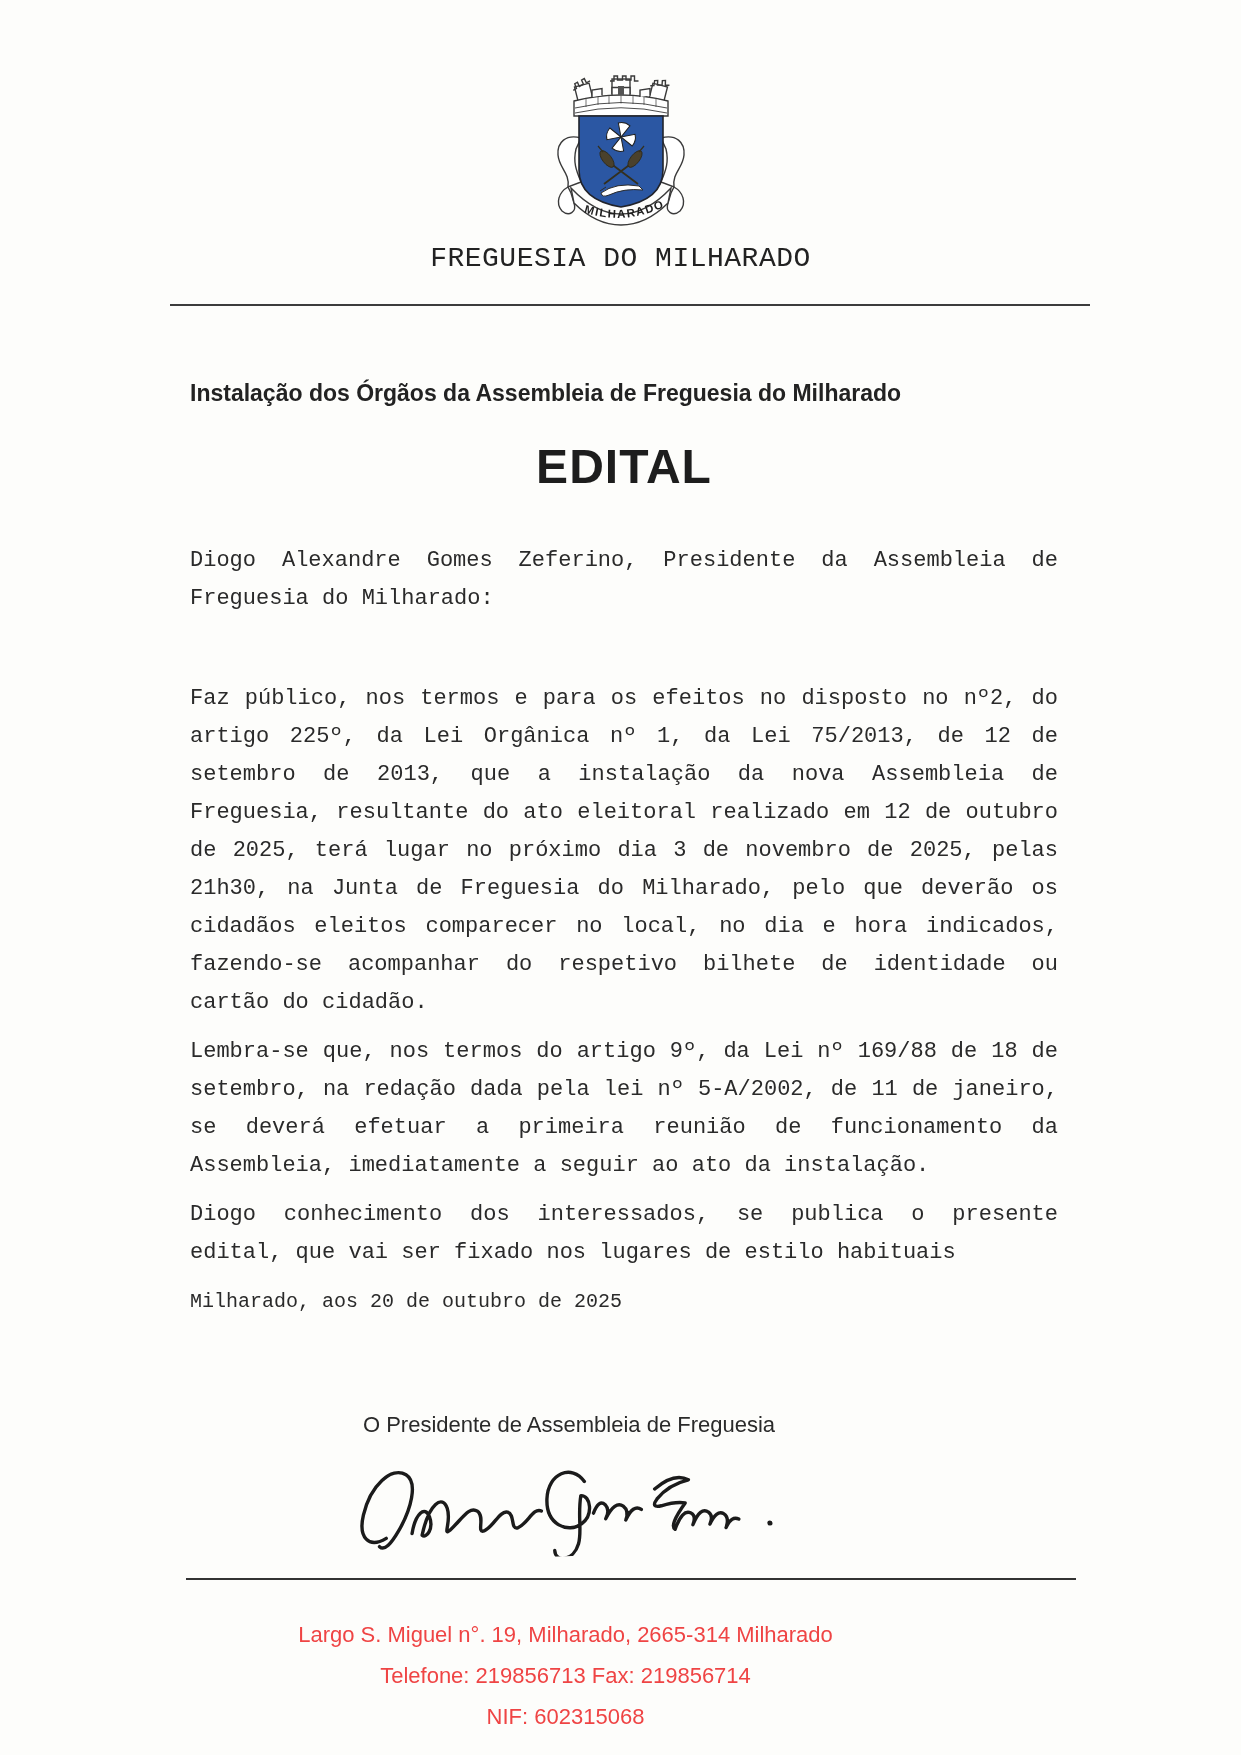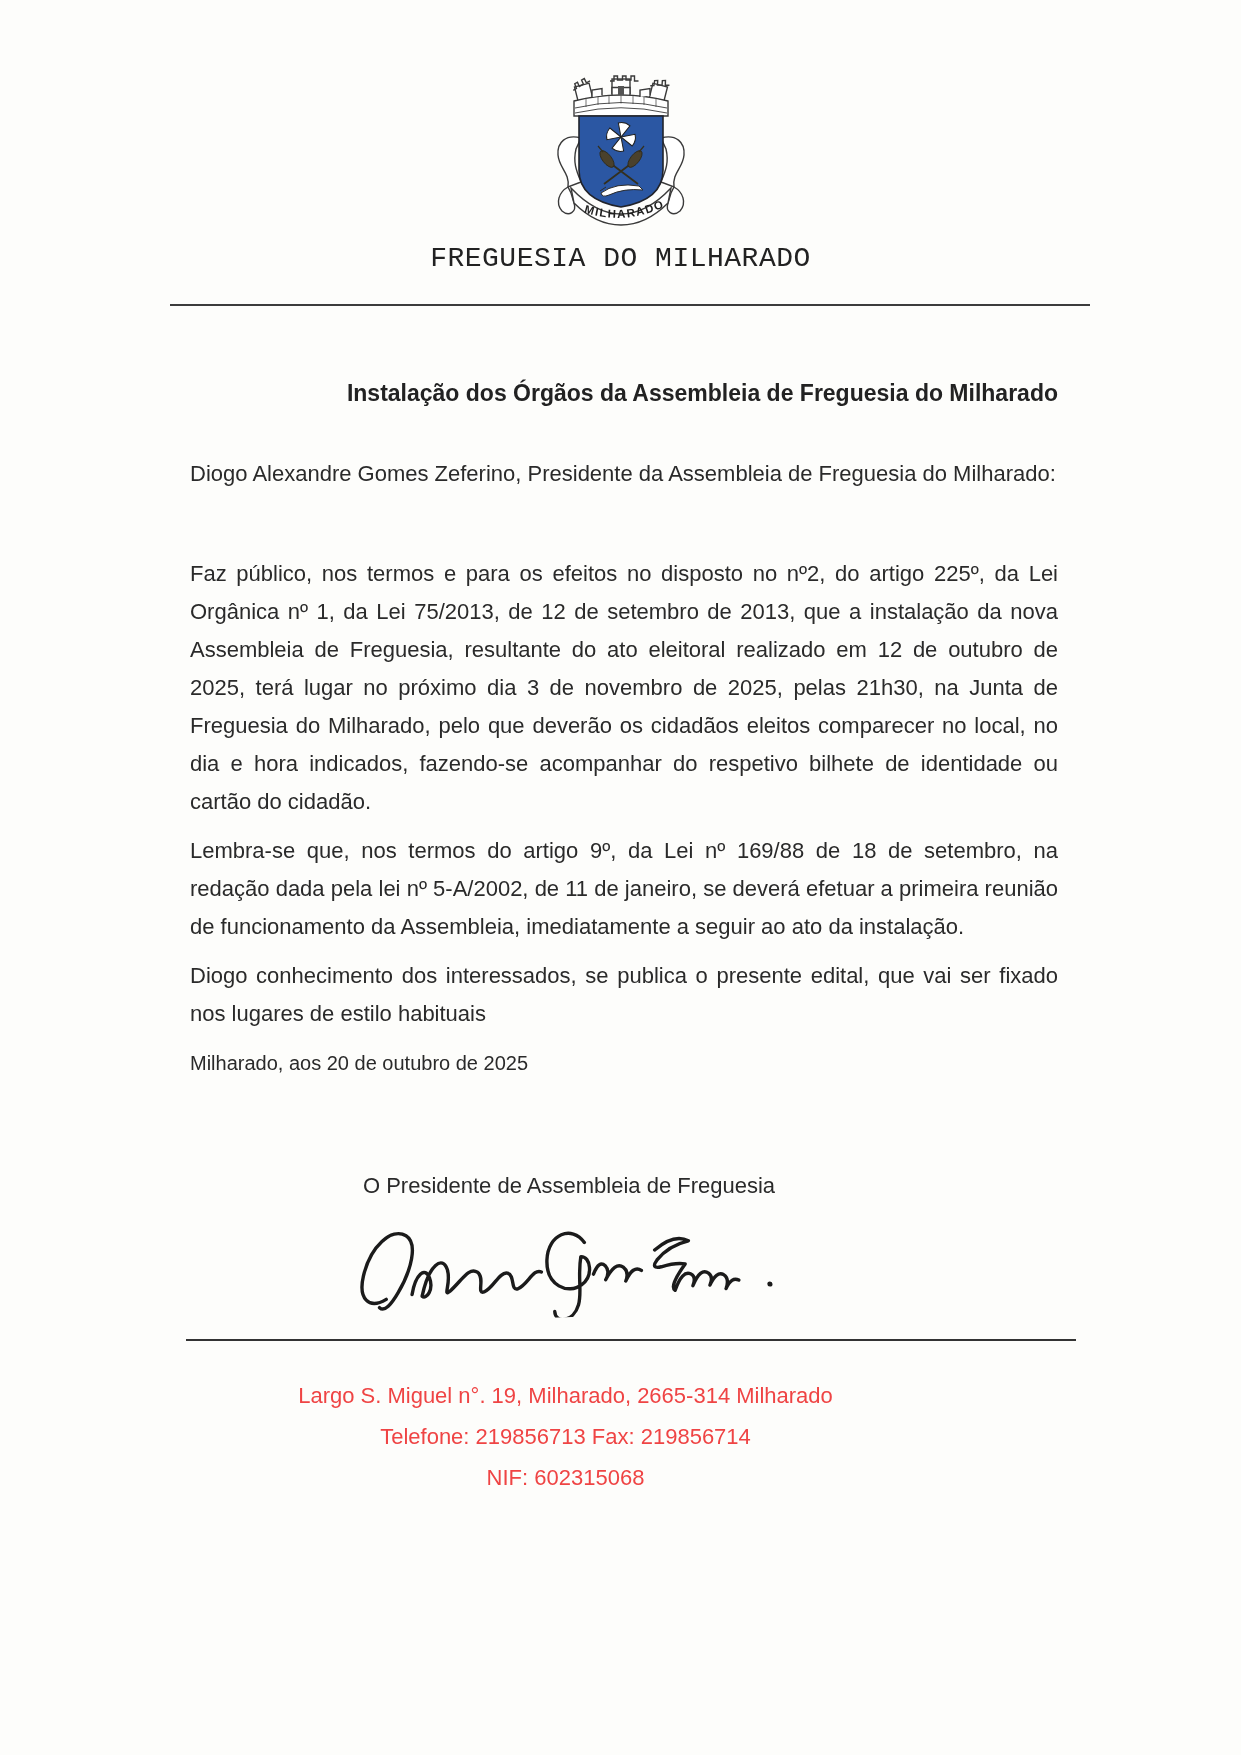--- a/index.html
+++ b/index.html
@@ -26,34 +26,34 @@
     border:none;
     border-top:2.5px solid #3c3c3c;
   }
   .content {
     width:868px;
     margin:0 auto;
     margin-left:190px;
   }
   .doc-subject {
     margin-top:74px;
-    text-align:right;
+    text-align:left;
     font-size:23px;
     font-weight:700;
     color:#222;
   }
   .doc-title {
     margin-top:32px;
     text-align:center;
     font-size:48px;
     font-weight:700;
     letter-spacing:1px;
     color:#1d1d1d;
   }
-  .body-text { margin-top:48px; font-size:22px; line-height:38px; }
+  .body-text { margin-top:48px; font-size:22px; line-height:38px;font-family:Liberation Mono, monospace; }
   .body-text p { margin:0 0 11px 0; text-align:justify; }
   .body-text p.intro { margin-bottom:62px; }
   .date-line { margin-top:3px; text-align:left; font-size:20px; }
   .sig-block {
     margin-top:91px;
     text-align:center;
     padding-right:110px;
     font-size:22px;
   }
   .sig-svg { display:block; margin:6px auto 0 auto; transform:rotate(-2deg); }
@@ -129,20 +129,21 @@
         <textPath href="#mottoPath" startOffset="4">MILHARADO</textPath>
       </text>
     </svg>
   </div>
 
   <div class="org-name">FREGUESIA DO MILHARADO</div>
   <hr class="header-rule">
 
   <div class="content">
     <div class="doc-subject">Instalação dos Órgãos da Assembleia de Freguesia do Milharado</div>
+    <div class="doc-title">EDITAL</div>
 
     <div class="body-text">
       <p class="intro">Diogo Alexandre Gomes Zeferino, Presidente da Assembleia de Freguesia do Milharado:</p>
       <p>Faz público, nos termos e para os efeitos no disposto no nº2, do artigo 225º, da Lei Orgânica nº 1, da Lei 75/2013, de 12 de setembro de 2013, que a instalação da nova Assembleia de Freguesia, resultante do ato eleitoral realizado em 12 de outubro de 2025, terá lugar no próximo dia 3 de novembro de 2025, pelas 21h30, na Junta de Freguesia do Milharado, pelo que deverão os cidadãos eleitos comparecer no local, no dia e hora indicados, fazendo-se acompanhar do respetivo bilhete de identidade ou cartão do cidadão.</p>
       <p>Lembra-se que, nos termos do artigo 9º, da Lei nº 169/88 de 18 de setembro, na redação dada pela lei nº 5-A/2002, de 11 de janeiro, se deverá efetuar a primeira reunião de funcionamento da Assembleia, imediatamente a seguir ao ato da instalação.</p>
       <p>Diogo conhecimento dos interessados, se publica o presente edital, que vai ser fixado nos lugares de estilo habituais</p>
       <p class="date-line">Milharado, aos 20 de outubro de 2025</p>
     </div>
 
     <div class="sig-block">

